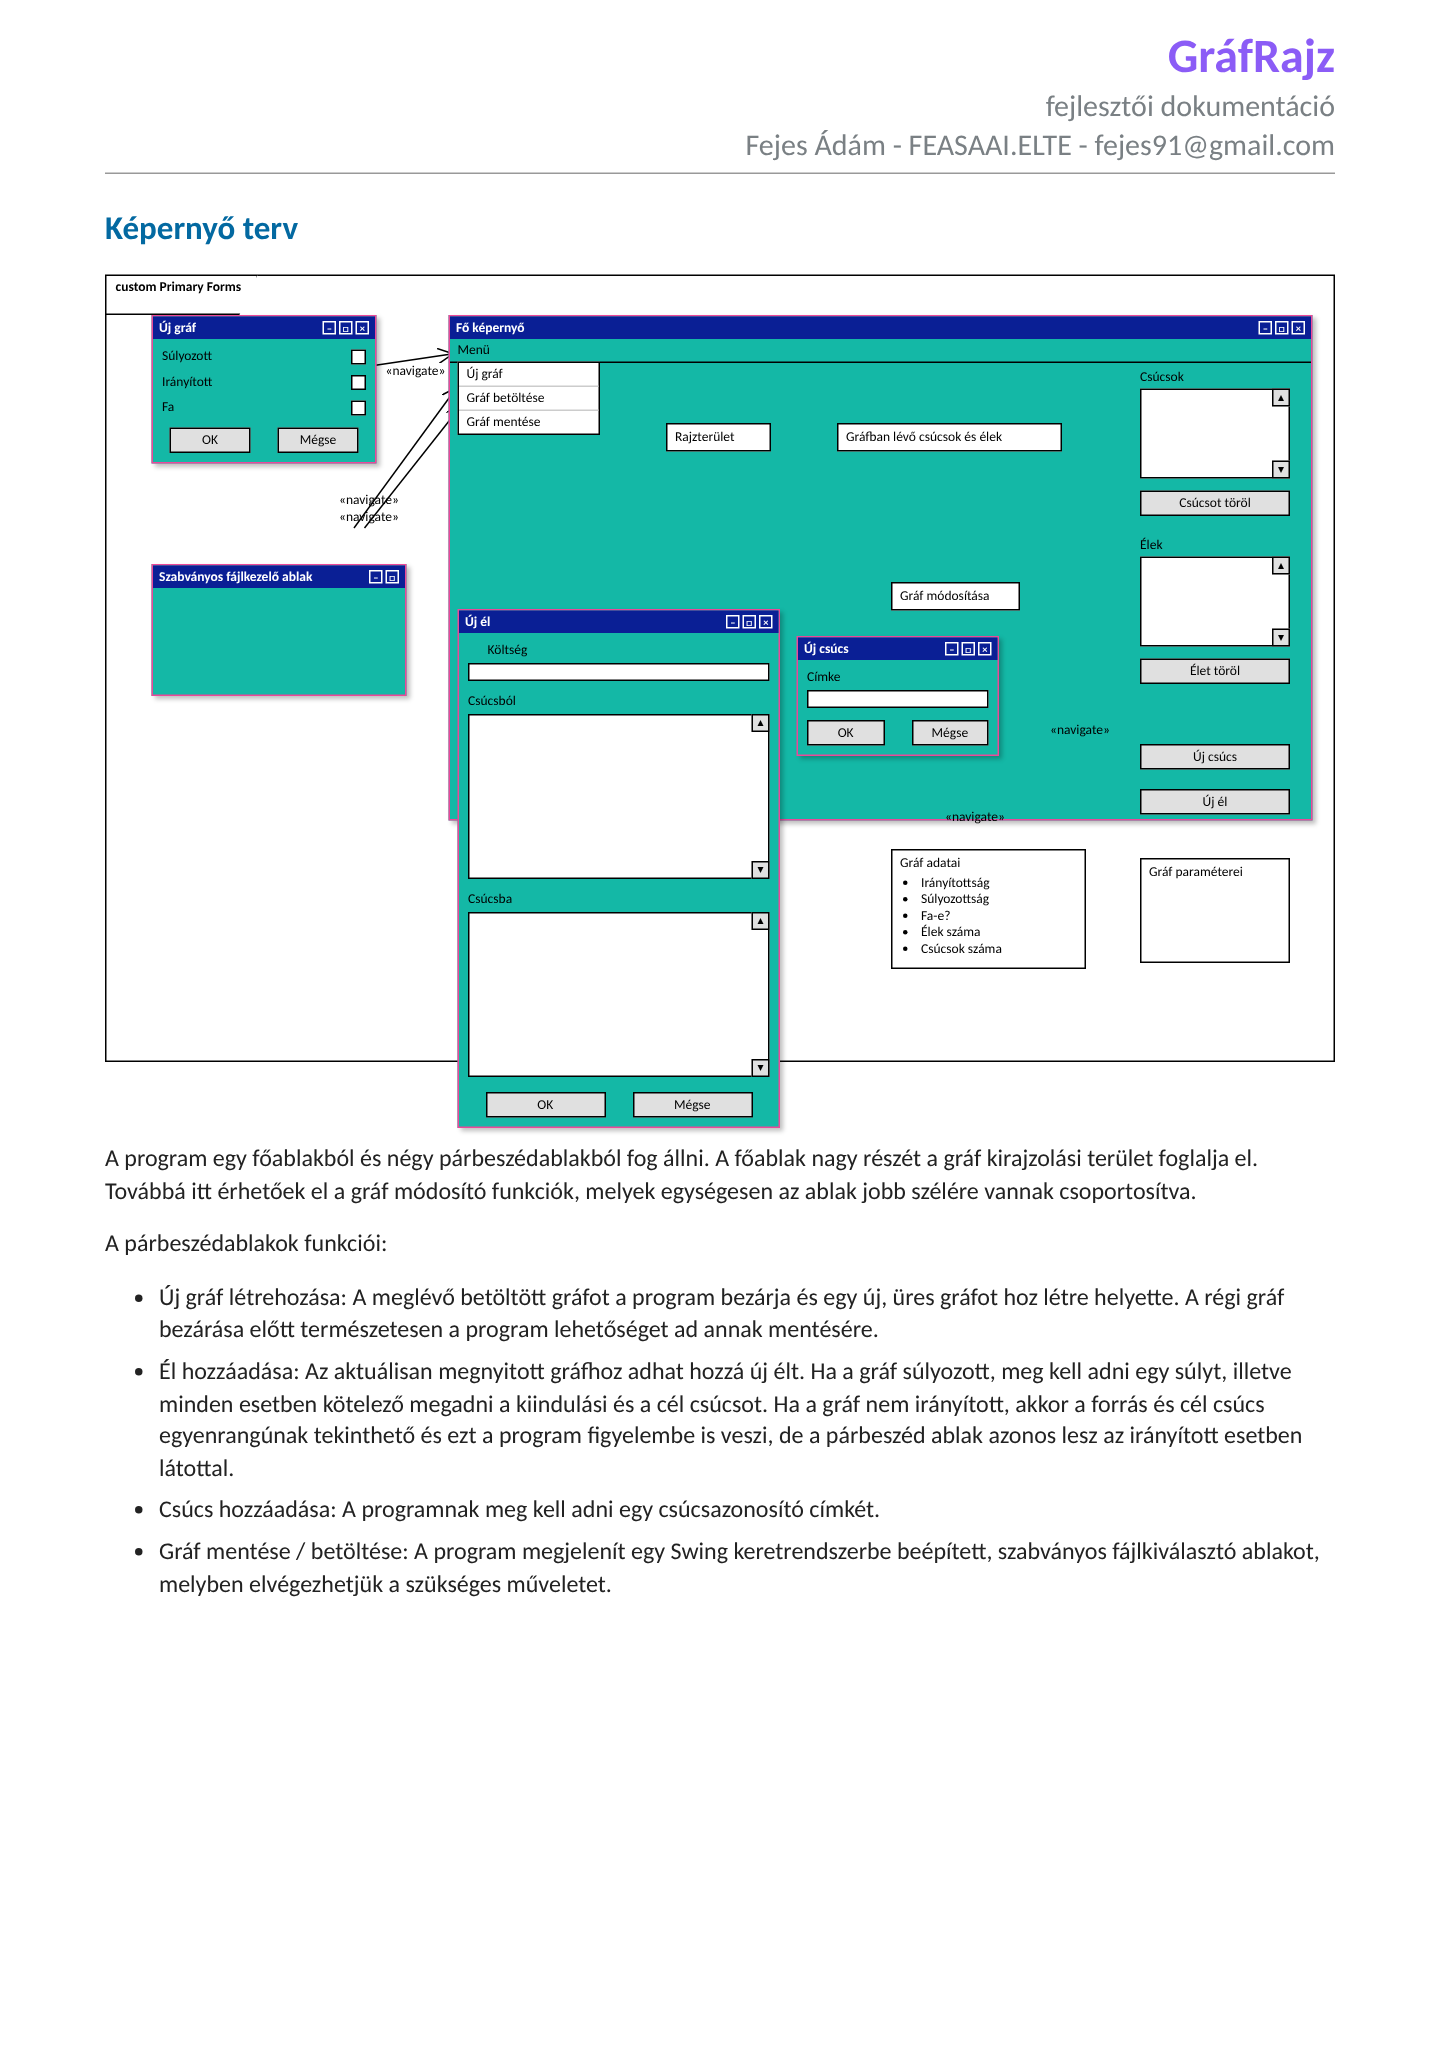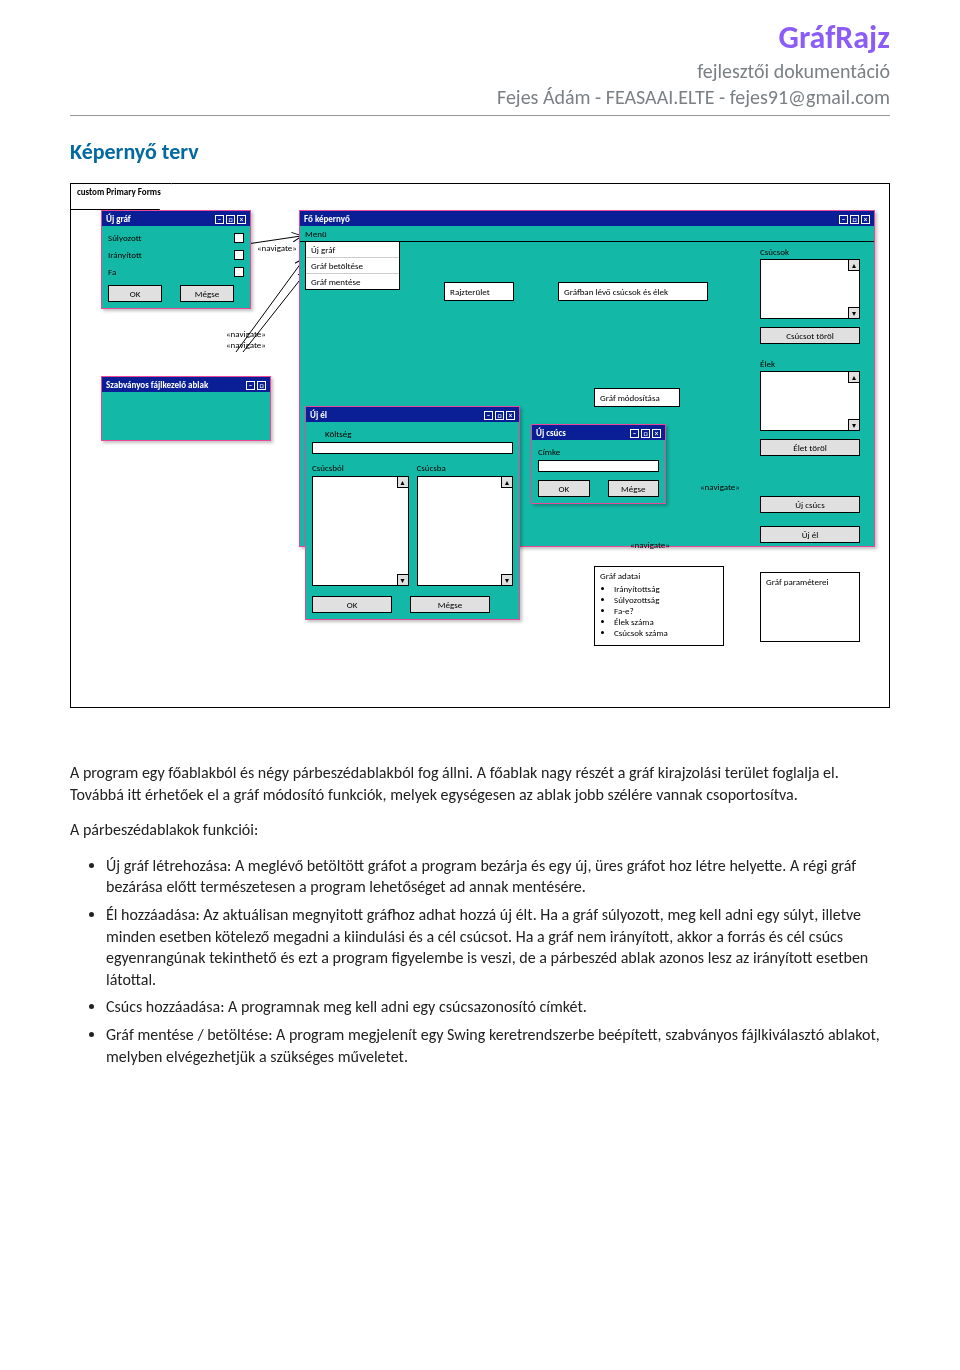--- a/index.html
+++ b/index.html
@@ -78,24 +78,24 @@
   
   svg.overlay { position:absolute; left:0; top:0; pointer-events:none; }
 
   
   .body-text { font-size: 16px; line-height: 1.35; margin-top: 54px; color:#222; }
   .body-text p { margin: 0 0 14px 0; }
   ul.func { list-style: disc; padding-left: 36px; margin: 8px 0 0 0; }
   ul.func li { margin-bottom: 6px; font-size:16px; line-height:1.35; }
 
   .dlg-row { display:flex; justify-content:space-between; align-items:center; margin-bottom:6px; }
-  .dlg-btns { display:flex; gap:18px; }
+  .dlg-btns { display:flex; gap:18px; justify-content:center; }
   .dlg-btns .btn { width:54px; }
 
-  .two-col { display:flex; gap:8px; }
+  .two-col { display:flex; gap:8px;flex-direction:column; }
   .two-col > div { flex:1; }
 
   .graf-list { font-size:9px; }
   .graf-list ul { margin:2px 0 0 14px; padding:0; }
   .graf-list li { margin:0; }
 </style>
 </head>
 <body>
 
 <div class="page">
@@ -160,21 +160,21 @@
           <div class="btn">OK</div>
           <div class="btn">Mégse</div>
         </div>
       </div>
     </div>
 
     <div class="nav-label" style="left:186px; top:58px;">«navigate»</div>
     <div class="nav-label" style="left:155px; top:144px;">«navigate»</div>
     <div class="nav-label" style="left:155px; top:155px;">«navigate»</div>
 
-    <div class="win" style="left:30px; top:192px; width:170px; height:65px;">
+    <div class="win" style="left:30px; top:192px; width:170px; height:88px;">
       <div class="titlebar">
         <span>Szabványos fájlkezelő ablak</span>
         <span class="tb-icons"><span>–</span><span>□</span></span>
       </div>
       <div class="body"></div>
     </div>
 
     <div class="win" style="left:228px; top:26px; width:576px; height:337px;">
       <div class="titlebar">
         <span>Fő képernyő</span>

